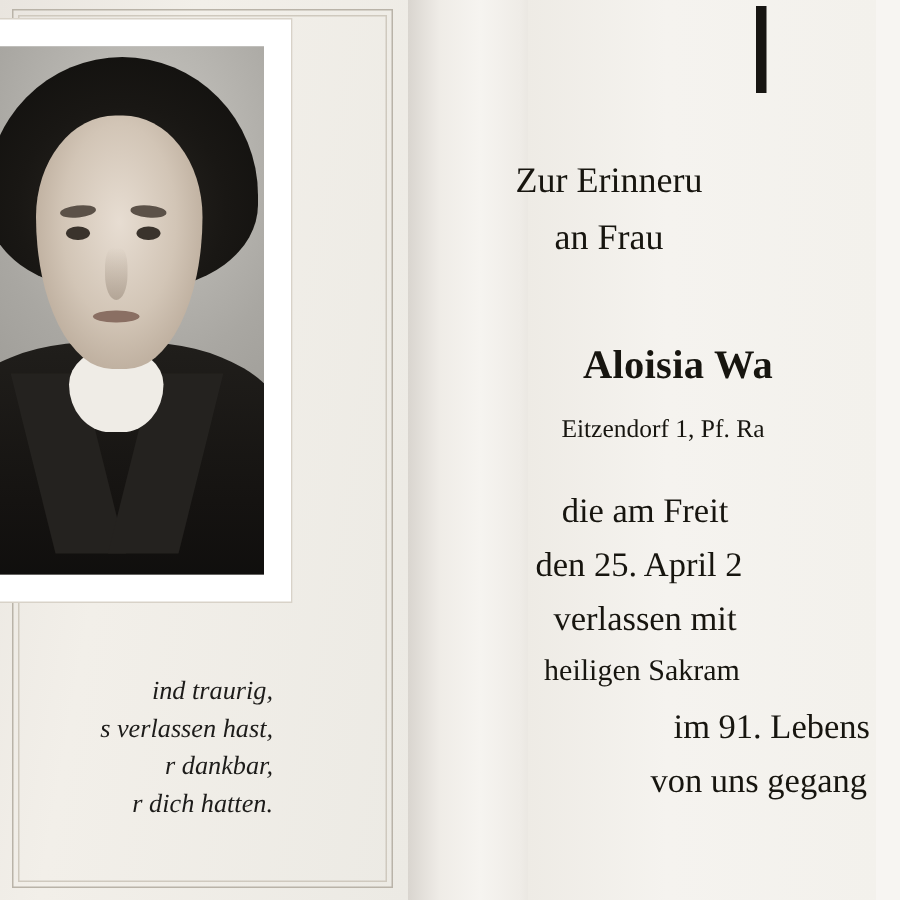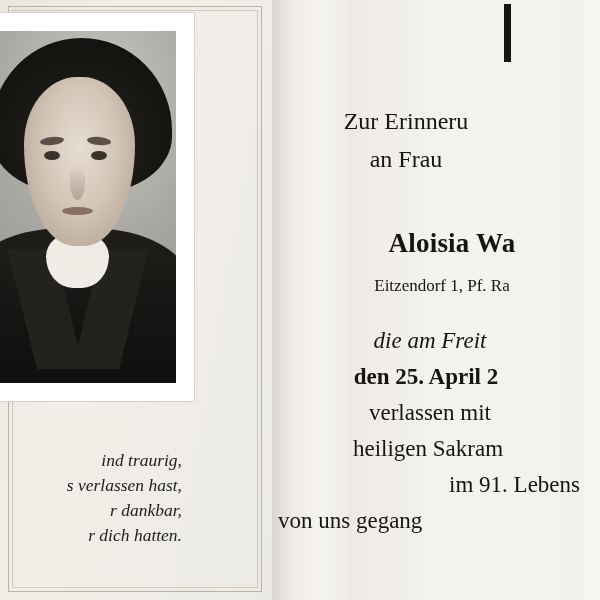--- a/index.html
+++ b/index.html
@@ -238,26 +238,26 @@
     text-align: center;
   }
   .line {
     white-space: nowrap;
     font-family: "Liberation Serif", serif;
   }
   .l-zur   { position:absolute; left:-86px; top:108px;  width:280px; text-align:center; font-size:24px; }
   .l-anfrau{ position:absolute; left:-86px; top:146px;  width:280px; text-align:center; font-size:24px; }
   .l-name  { position:absolute; left:-40px; top:228px;  width:280px; text-align:center; font-size:27px; font-weight:bold; letter-spacing:.2px; }
   .l-addr  { position:absolute; left:-60px; top:276px;  width:300px; text-align:center; font-size:17px; }
-  .l-b1    { position:absolute; left:-72px; top:328px;  width:300px; text-align:center; font-size:23px;font-style:italic; }
-  .l-b2    { position:absolute; left:-76px; top:364px;  width:300px; text-align:center; font-size:23px;font-weight:bold; }
+  .l-b1    { position:absolute; left:-72px; top:328px;  width:300px; text-align:center; font-size:23px; }
+  .l-b2    { position:absolute; left:-76px; top:364px;  width:300px; text-align:center; font-size:23px; }
   .l-b3    { position:absolute; left:-72px; top:400px;  width:300px; text-align:center; font-size:23px; }
-  .l-b4    { position:absolute; left:-74px; top:436px;  width:300px; text-align:center; font-size:23px; }
+  .l-b4    { position:absolute; left:-74px; top:436px;  width:300px; text-align:center; font-size:20px; }
   .l-b5    { position:absolute; left:-72px; top:472px;  width:300px; text-align:right; font-size:23px; }
-  .l-b6    { position:absolute; left:-74px; top:508px;  width:300px; text-align:left; font-size:23px; }
+  .l-b6    { position:absolute; left:-74px; top:508px;  width:300px; text-align:right; font-size:23px; }
 </style>
 </head>
 <body>
 
 <div id="page">
 
   <div class="left-panel">
     <div class="paper-tone"></div>
 
     <div class="card-frame">

